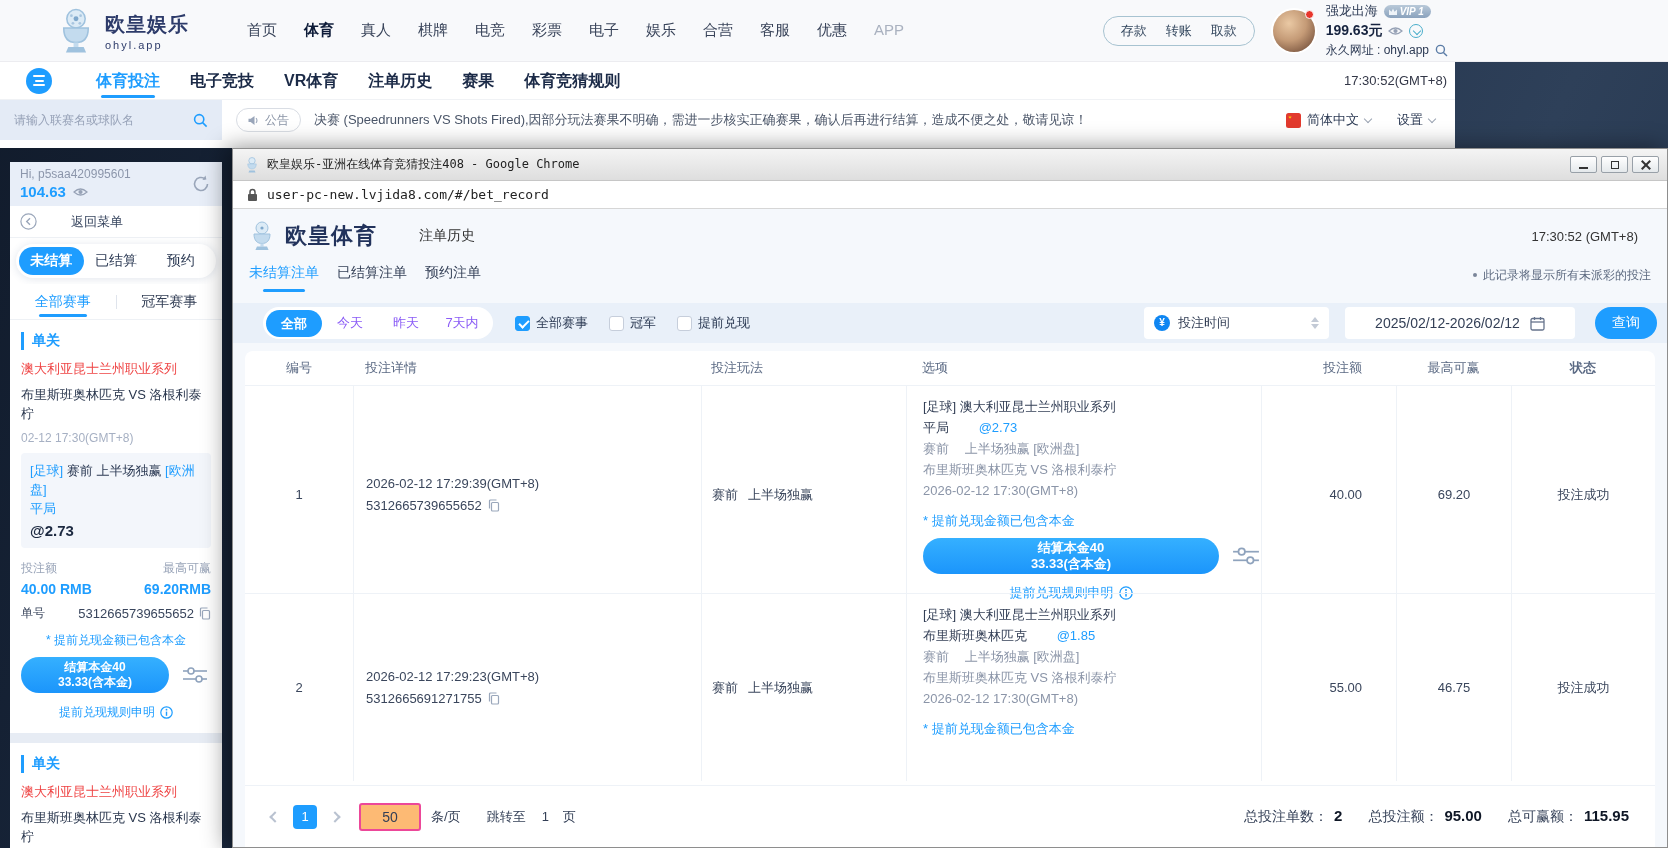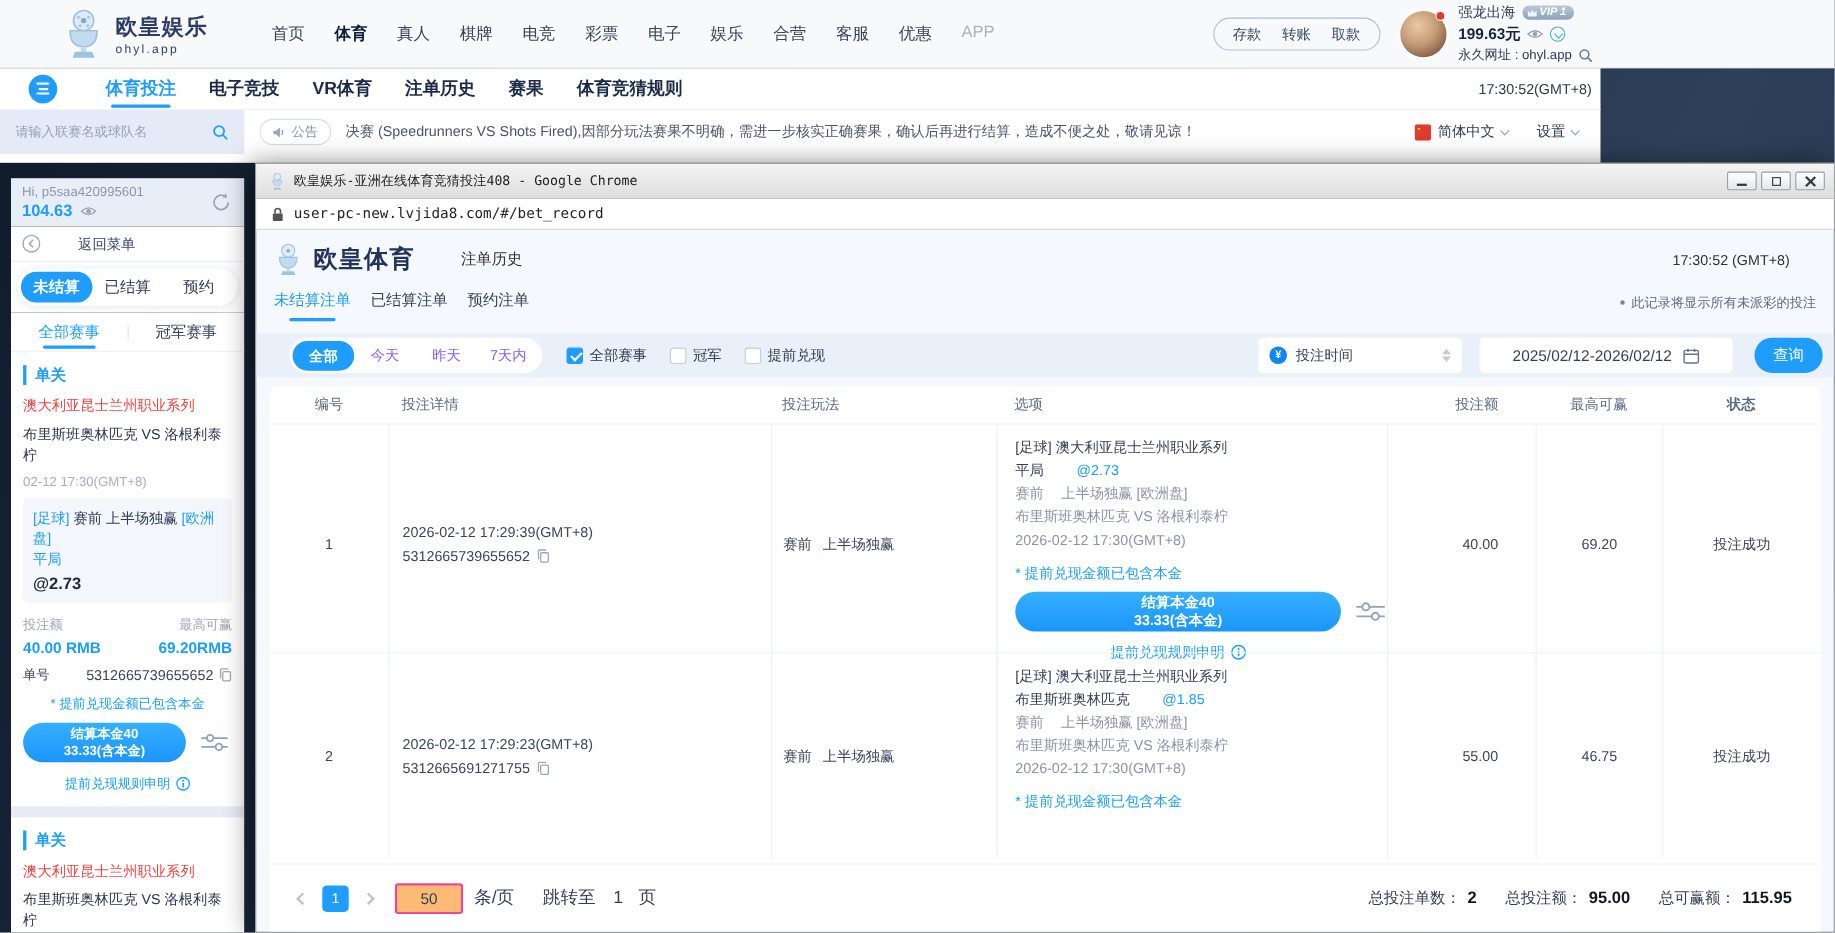--- a/index.html
+++ b/index.html
@@ -127,21 +127,21 @@
   .g-x::before,.g-x::after { content:""; position:absolute; left:4px; top:-1px; width:1.8px; height:12px; background:#333; }
   .g-x::before { transform:rotate(45deg); } .g-x::after { transform:rotate(-45deg); }
   .urlbar { height:28px; background:#fff; border-bottom:1px solid #d6d6d6; display:flex; align-items:center;
     gap:9px; padding:0 14px; flex:none; }
   .urltext { font-family:"DejaVu Sans Mono",monospace; font-size:13px; color:#222; }
 
   .pbody { flex:1; display:flex; flex-direction:column; overflow:hidden; }
   .brandrow { display:flex; align-items:center; padding:12px 16px 6px; flex:none; }
   .brand { font-size:22px; font-weight:700; color:#22335c; margin-left:10px; letter-spacing:1px; }
   .ptitle { font-size:14px; color:#333; margin-left:42px; }
-  .pclock { margin-left:auto; margin-right:24px; font-size:13px; color:#333; }
+  .pclock { margin-left:auto; margin-right:13px; font-size:13px; color:#333; }
   .ptabs { display:flex; align-items:center; padding:0 16px; height:36px; flex:none; }
   .ptab { position:relative; font-size:14px; color:#333f56; margin-right:18px; height:36px; line-height:30px; cursor:pointer; }
   .ptab.active { color:#1e9dff; }
   .ptab.active::after { content:""; position:absolute; left:14px; right:14px; bottom:1px; height:3px;
     background:#1e9dff; border-radius:2px; }
   .pnote { margin-left:auto; display:flex; align-items:center; gap:6px; font-size:12px; color:#5d6a80; }
   .pnote .dotmark { width:4px; height:4px; border-radius:50%; background:#7a8699; }
   .filterbar { margin-top:10px; height:40px; background:#e9f0f9; display:flex; align-items:center;
     padding:0 10px 0 30px; flex:none; }
   .quick { background:#fff; border-radius:17px; height:32px; display:flex; align-items:center; padding:0 3px; }
@@ -200,21 +200,21 @@
   .rule2 { width:296px; display:flex; align-items:center; justify-content:center; gap:5px; color:#1e9dff;
     font-size:13px; margin-top:8px; cursor:pointer; }
   .tfoot { margin-top:auto; height:62px; border-top:1px solid #eef2f7; display:flex; align-items:center;
     padding:0 26px; flex:none; }
   .chv { width:8px; height:8px; border-left:2px solid #b9c2d0; border-bottom:2px solid #b9c2d0; cursor:pointer; }
   .chv.l { transform:rotate(45deg); } .chv.r { transform:rotate(-135deg); }
   .pgbox { width:24px; height:24px; background:#1e9dff; border-radius:4px; color:#fff; font-size:13px;
     display:flex; align-items:center; justify-content:center; margin:0 14px; cursor:pointer; }
   .sizebox { width:62px; height:28px; border:2px solid #ec4899; border-radius:3px; margin-left:20px;
     text-align:center; font-size:14px; color:#333f56; background:#fdba74; font-family:"Liberation Sans",sans-serif; }
-  .pgt { font-size:16px; color:#333f56; }
+  .pgt { font-size:13px; color:#333f56; }
   .totals { margin-left:auto; display:flex; align-items:center; gap:26px; font-size:14px; color:#333f56; }
   .totals b { font-size:15px; color:#0f1726; margin-left:6px; }
   svg { display:block; }
 </style>
 </head>
 <body>
 
 <div class="page">
 
   <header class="topbar">

